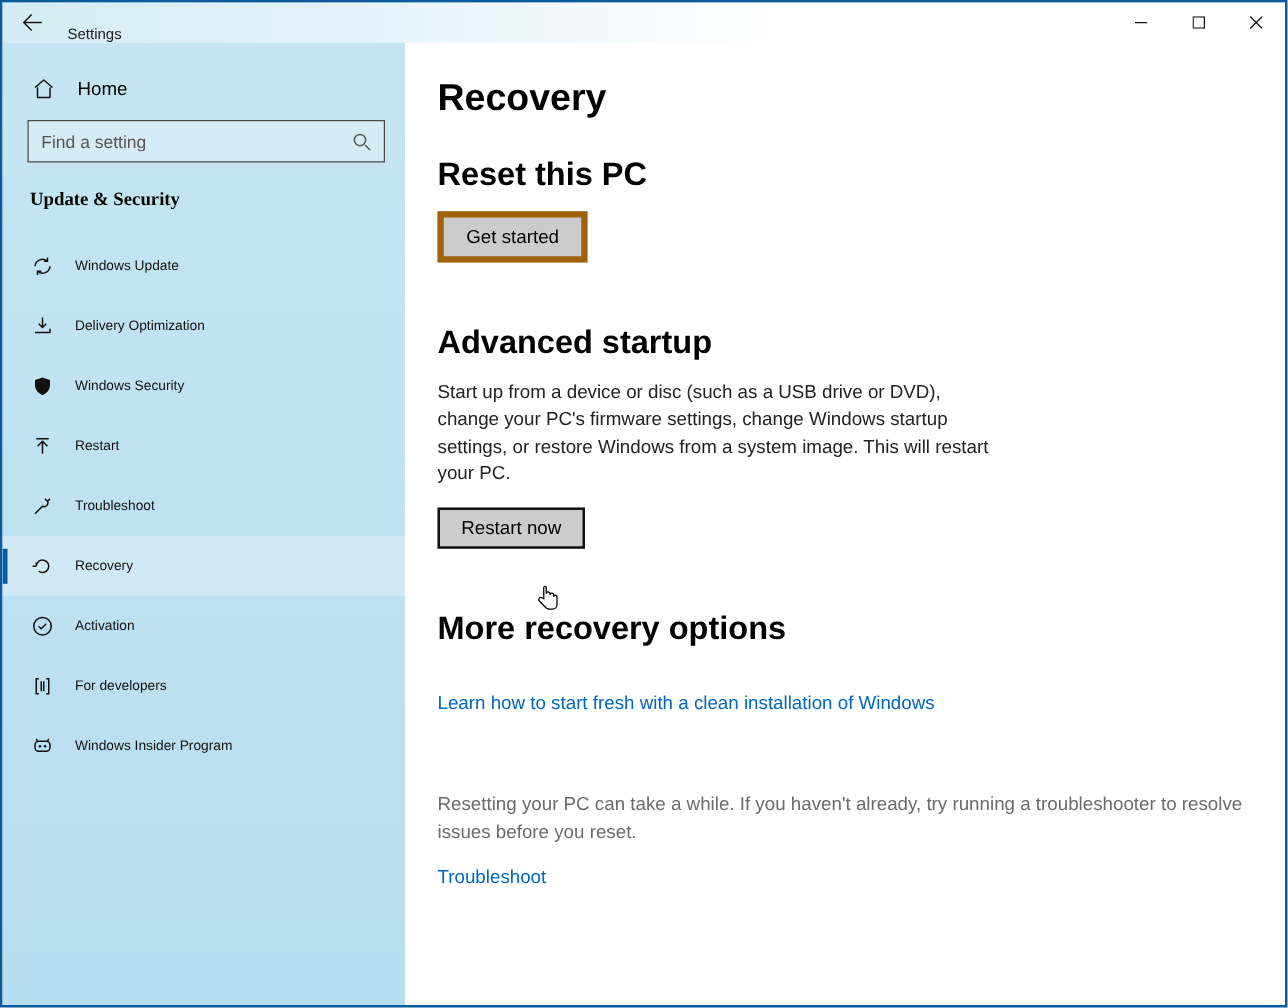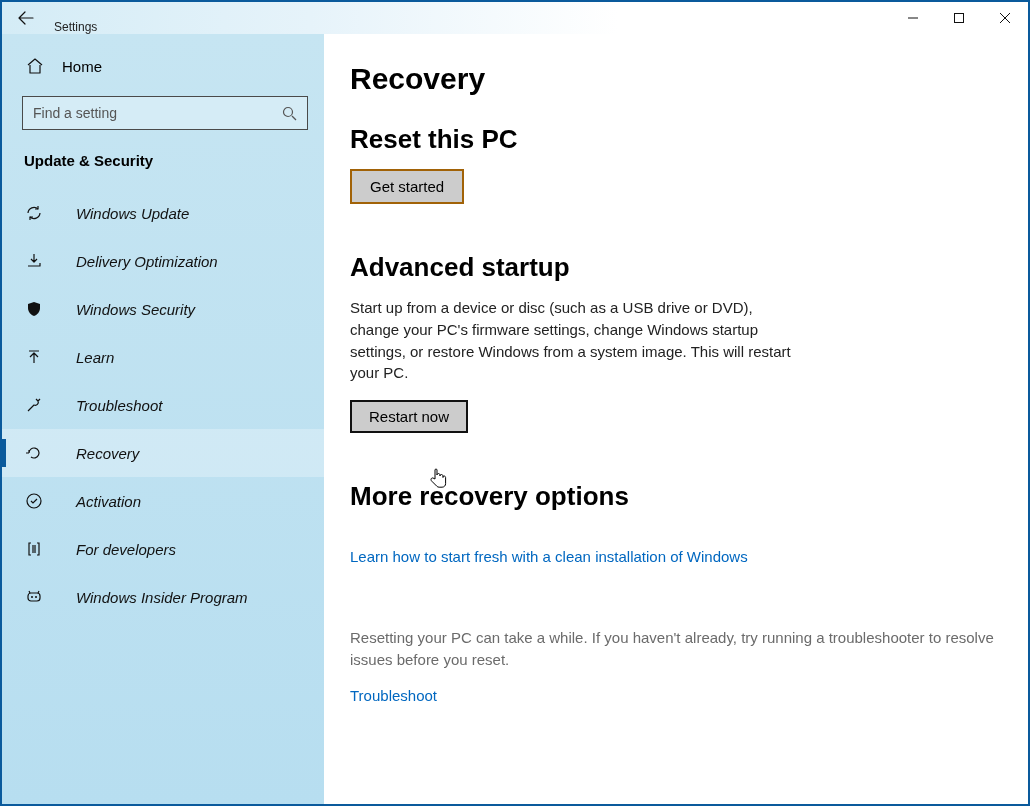--- a/index.html
+++ b/index.html
@@ -43,21 +43,21 @@
     display:flex;
     height: calc(100% - 32px);
   }
   .sidebar {
     width: 322px;
     background: linear-gradient(to bottom, #c6e5f2 0%, #b7def0 100%);
     padding-top: 10px;
     position:relative;
   }
   .home-row {
-    display:flex;align-items:center;
+    display:flex;align-items:flex-end;
     padding: 8px 2px 8px 24px;
     height: 44px;
     cursor:pointer;
   }
   .home-row .lbl { margin-left:18px; font-size:15px;}
   .search-wrap {
     margin: 8px 16px 12px 20px;
   }
   .search-box {
     display:flex;align-items:center;
@@ -67,46 +67,47 @@
     padding: 0 10px;
   }
   .search-box input {
     flex:1; border:none;background:transparent;outline:none;
     font-size:14px;color:#701a75;font-style:normal;
   }
   .search-box input::placeholder { color:#555; }
   .section-title {
     font-weight:600;font-size:15px;
     padding: 10px 0 14px 22px;
+    font-family: Liberation Serif, serif;
   }
   .nav { margin-top: 6px; }
   .nav-item {
     display:flex;align-items:center;
     height:48px;
     padding-left: 22px;
     cursor:pointer;
     position:relative;
   }
   .nav-item .icon-slot { width:20px;display:flex;justify-content:center;align-items:center;}
-  .nav-item .lbl { margin-left:32px;font-size:15px;color:#111;font-style:italic;}
+  .nav-item .lbl { margin-left:16px;font-size:11px;color:#111;}
   .nav-item.selected::before {
     content:"";position:absolute;left:0;top:10px;bottom:10px;width:4px;background:#0a5a9c;
   }
   .nav-item.selected { background: rgba(255,255,255,0.28); }
   .main {
     flex:1; overflow:auto;
     padding: 28px 30px 20px 26px;
     background:#fff;
   }
   h1.page-title { font-size:30px;font-weight:600;margin-bottom:28px;}
   h2.sect { font-size:26px;font-weight:600;margin-bottom:14px;margin-top:8px;}
   p.body { font-size:15px;line-height:1.45;color:#222;max-width:450px;margin-bottom:16px;}
   p.body.gray { color:#6b6b6b; max-width:660px;}
   .btn {
-    display:inline-block;background:#ccc;border:2px solid #a16207;
+    display:inline-block;background:#ccc;border:5px solid #a16207;
     padding:7px 18px;font-size:15px;cursor:pointer;
   }
   .btn.active {
     border:2px solid #111;background:#ccc;padding:6px 17px;
   }
   .link { color:#0067c0; font-size:15px; cursor:pointer; display:inline-block;}
   .spacer-lg { height: 40px; }
   .spacer-md { height: 22px; }
   .cursor-icon {
     position:absolute; left:427px; top:466px; pointer-events:none;
@@ -197,21 +198,21 @@
         </span>
         <span class="lbl">Windows Security</span>
       </div>
 
       <div class="nav-item">
         <span class="icon-slot">
           <svg width="18" height="18" viewBox="0 0 18 18">
               <path d="M9 15V5M5 9l4-4 4 4M4 3h10" stroke="#111" fill="none" stroke-width="1.2" stroke-linejoin="round"></path>
             </svg>
         </span>
-        <span class="lbl">Learn</span>
+        <span class="lbl">Restart</span>
       </div>
 
       <div class="nav-item">
         <span class="icon-slot">
           <svg width="18" height="18" viewBox="0 0 18 18">
               <path d="M13 5a3 3 0 0 1-4 4l-6 6M11 3l2 2 2-2" stroke="#111" fill="none" stroke-width="1.2" stroke-linejoin="round"></path>
             </svg>
         </span>
         <span class="lbl">Troubleshoot</span>
       </div>

